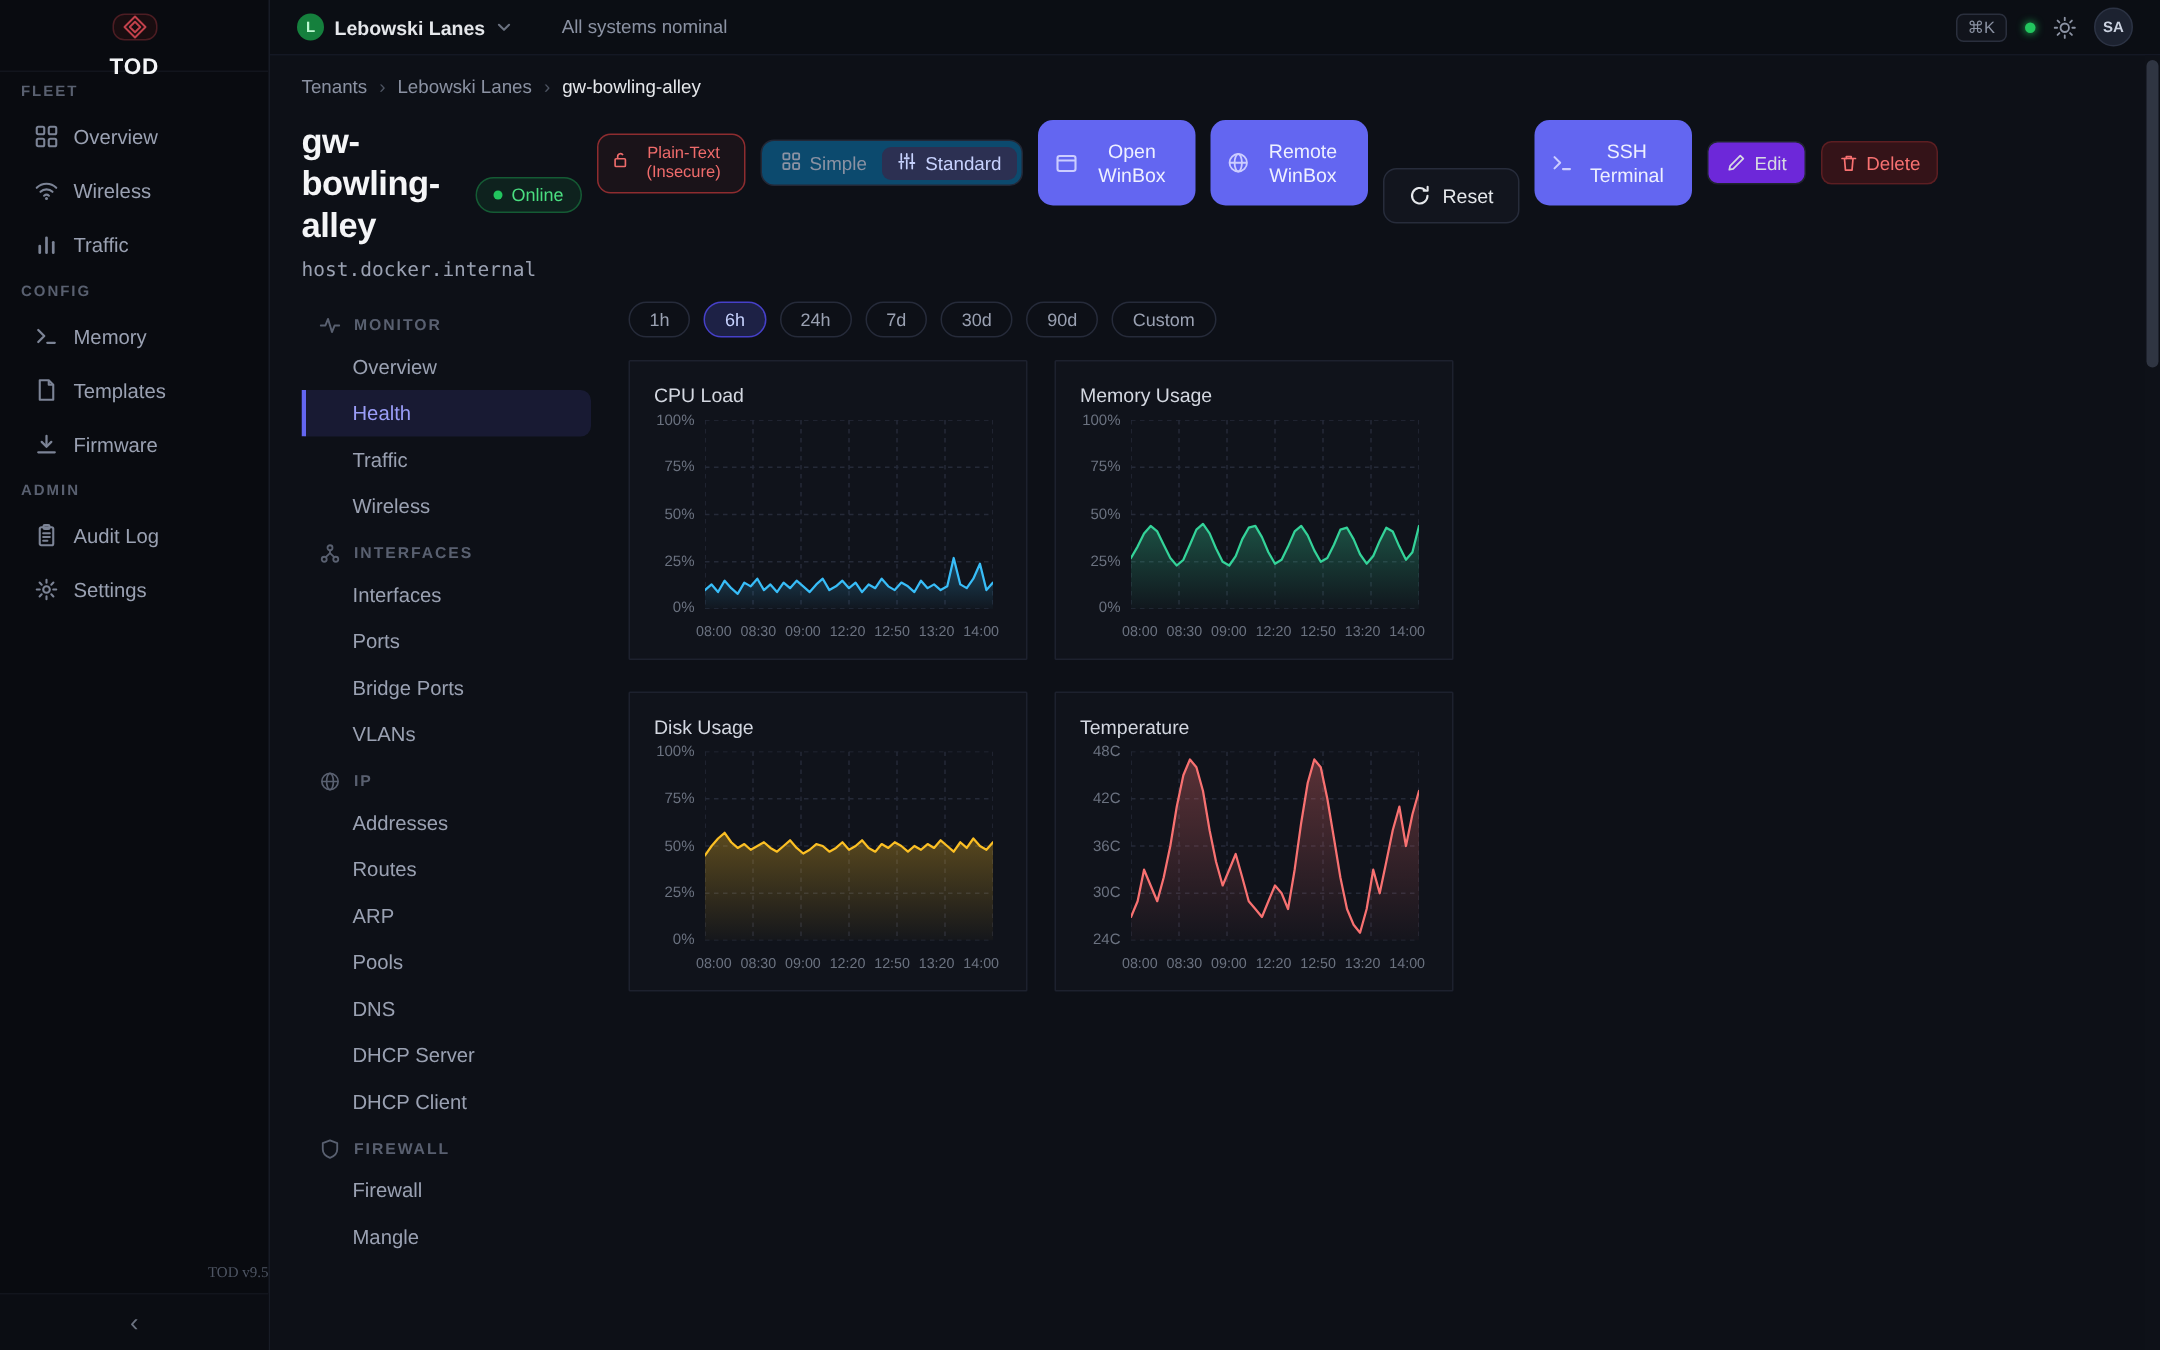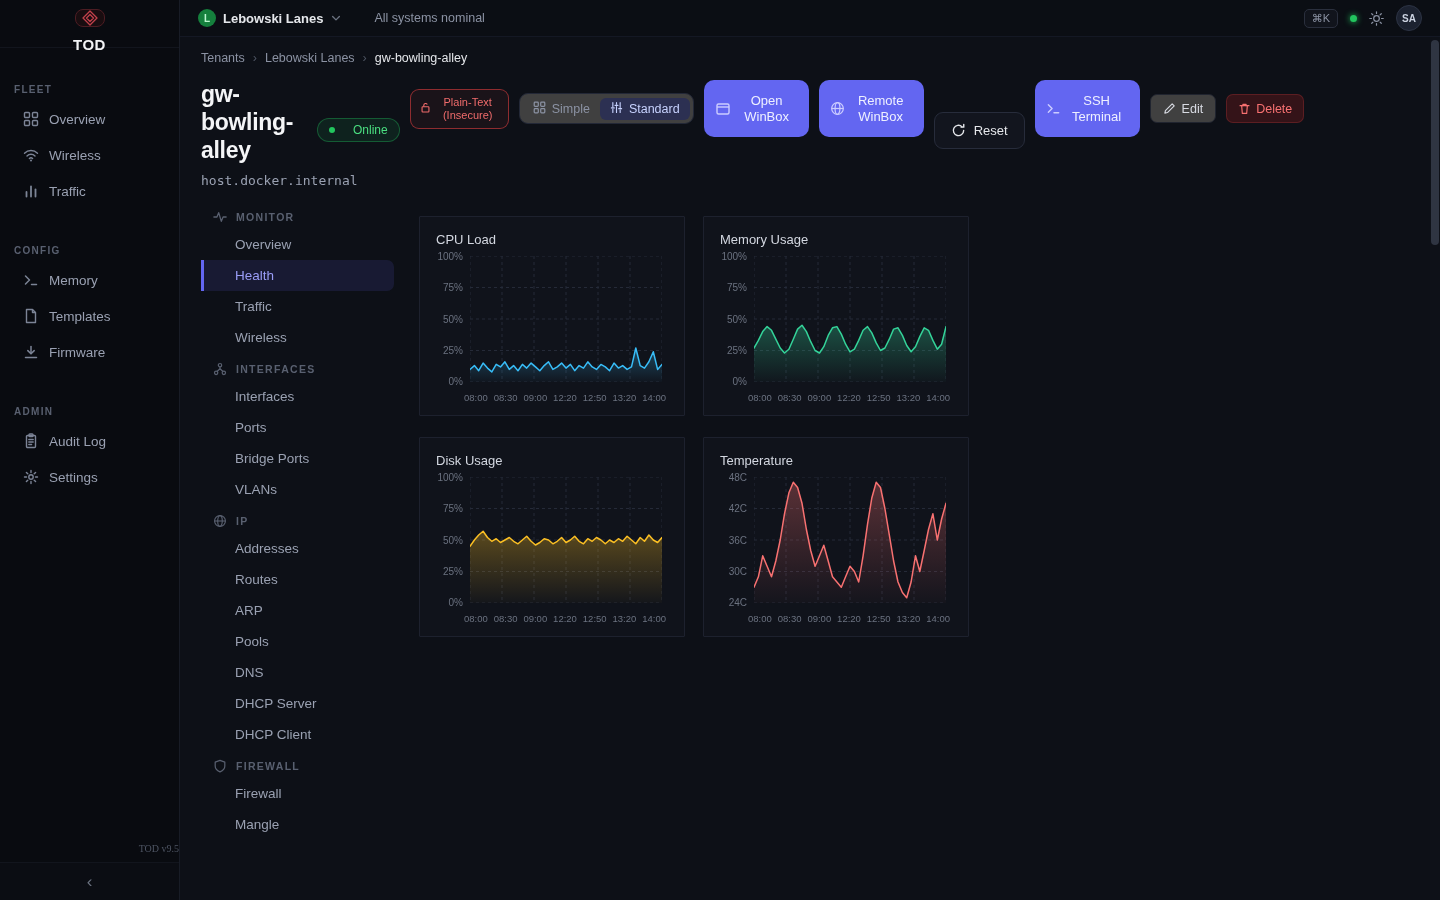--- a/index.html
+++ b/index.html
@@ -7,21 +7,21 @@
               font-family:"Liberation Sans", sans-serif; font-size:14px; }
   .app { display:flex; width:1440px; height:900px; position:relative; }
 
   
   .sidebar { width:180px; min-width:180px; background:#090b10; border-right:1px solid #181c26;
              display:flex; flex-direction:column; height:100%; }
   .logo-row { display:flex; align-items:center; gap:9px; padding:9px 12px; height:48px; border-bottom:1px solid #12151d;flex-direction:column; }
   .logo-box { width:30px; height:30px; border-radius:8px; background:#190d10; border:1px solid #4d1d23;
               display:flex; align-items:center; justify-content:center; color:#c2414b; }
   .logo-text { font-weight:700; font-size:15px; letter-spacing:.5px; color:#f3f4f6; }
-  .side-section-label { font-size:10px; letter-spacing:1.3px; color:#596070; margin:36px 14px 6px; font-weight:700; }
+  .side-section-label { font-size:10px; letter-spacing:1.3px; color:#596070; margin:8px 14px 6px; font-weight:700; }
   .side-item { display:flex; align-items:center; gap:10px; padding:9px 14px; margin:1px 6px; border-radius:7px;
                color:#9aa1b2; font-size:13.5px; cursor:pointer; border-left:3px solid transparent; }
   .side-item .sicon { display:flex; color:#7c8496; }
   .side-item.active { background:rgba(99,102,241,.12); color:#e3e5ff; border-left-color:#6366f1; padding-left:11px; }
   .side-item.active .sicon { color:#8a8df5; }
   .side-footer { margin-top:auto; }
   .version { font-family:Liberation Serif, serif; font-size:10px; color:#4e5563; text-align:right; padding:8px 0; }
   .collapse-btn { height:38px; border-top:1px solid #12151d; display:flex; align-items:center; justify-content:center;
                   color:#6b7280; font-size:17px; cursor:pointer; background:#0b0d13; }
 
@@ -46,37 +46,37 @@
   .breadcrumb { display:flex; align-items:center; gap:8px; font-size:12.5px; color:#8b92a3; }
   .breadcrumb .crumb { cursor:pointer; }
   .breadcrumb .sep { color:#4e5563; }
   .breadcrumb .current { color:#e5e7eb; }
 
   .device-head { margin-top:15px; }
   .device-row { display:flex; align-items:flex-start; }
   .page-title { font-size:23px; line-height:28px; font-weight:700; width:94px; color:#f4f5f7;
                 letter-spacing:-.3px; overflow-wrap:break-word; }
   .controls { display:flex; align-items:center; gap:10px; margin-left:22px; height:57px; }
-  .badge-online { display:flex; align-items:center; gap:18px; background:rgba(34,197,94,.10);
+  .badge-online { display:flex; align-items:center; gap:6px; background:rgba(34,197,94,.10);
                   border:1px solid rgba(34,197,94,.35); color:#4ade80; font-size:12px; padding:4px 11px; border-radius:999px;margin-top:43px; }
   .badge-online .dot { width:6px; height:6px; border-radius:50%; background:#22c55e; }
   .badge-insecure { display:flex; align-items:center; gap:6px; border:1px solid rgba(239,68,68,.55);
                     background:rgba(239,68,68,.06); color:#ef6b6b; font-size:11px; line-height:13px;
                     padding:6px 9px; border-radius:9px; }
   .badge-insecure .txt { width:62px; text-align:center; }
-  .seg { display:flex; align-items:center; background:#404040; border:1px solid #232837; border-radius:9px; padding:3px; height:31px; }
+  .seg { display:flex; align-items:center; background:#0c4a6e; border:1px solid #232837; border-radius:9px; padding:3px; height:31px; }
   .seg-opt { display:flex; align-items:center; gap:6px; font-size:12.5px; color:#8b92a3; padding:3px 10px; border-radius:6px; cursor:pointer; }
   .seg-opt.active { background:#2c3052; color:#c7d2fe; }
   .btn-primary { display:flex; align-items:center; gap:7px; background:#6366f1; color:#eef0ff; border-radius:10px;
                  padding:4px 11px; height:57px; width:105px; font-size:13px; line-height:16px; cursor:pointer; }
   .btn-primary .bicon { color:#cccdff; display:flex; }
   .btn-primary .btn-label { width:58px; text-align:center; }
   .btn-dark { display:flex; align-items:center; gap:8px; background:#12151e; border:1px solid #272c3b; color:#e5e7eb;
               border-radius:9px; padding:0 16px; height:37px; font-size:13px; cursor:pointer;margin-top:43px; }
-  .btn-ghost { display:flex; align-items:center; gap:6px; background:#404040; border:1px solid #20242f; color:#d7dae2;
+  .btn-ghost { display:flex; align-items:center; gap:6px; background:#6d28d9; border:1px solid #20242f; color:#d7dae2;
                border-radius:7px; padding:0 12px; height:29px; font-size:12.5px; cursor:pointer; }
   .btn-danger { display:flex; align-items:center; gap:5px; background:rgba(153,27,27,.28); border:1px solid rgba(239,68,68,.22);
                 color:#f87171; border-radius:7px; padding:0 11px; height:29px; font-size:12.5px; cursor:pointer; }
   .host { font-family:"DejaVu Sans Mono", monospace; font-size:13px; color:#9aa1b2; margin-top:9px; }
 
   
   .content-row { display:flex; margin-top:13px; }
   .subnav { width:193px; min-width:193px; }
   .group-head { display:flex; align-items:center; gap:9px; padding:9px 12px 5px; color:#596070;
                 font-size:10.5px; letter-spacing:1.3px; font-weight:700; }
@@ -436,20 +436,29 @@
                   <path d="M8 1.5l5.5 2v4.6c0 3.6-3.4 5.8-5.5 6.6-2.1-.8-5.5-3-5.5-6.6V3.5z" fill="none" stroke="currentColor" stroke-width="1.4" stroke-linejoin="round"></path>
                 </svg>
               </span>
             <span>FIREWALL</span>
           </div>
           <div class="subnav-item">Firewall</div>
           <div class="subnav-item">Mangle</div>
         </nav>
 
         <div class="charts-col">
+          <div class="time-pills">
+            <span class="pill">1h</span>
+            <span class="pill active">6h</span>
+            <span class="pill">24h</span>
+            <span class="pill">7d</span>
+            <span class="pill">30d</span>
+            <span class="pill">90d</span>
+            <span class="pill">Custom</span>
+          </div>
 
           <div class="charts-grid">
             <div class="card">
               <div class="card-title">CPU Load</div>
               <div class="chart">
                 <div class="chart-body">
                     <div class="ylabels">
                       <span>100%</span>
                       <span>75%</span>
                       <span>50%</span>

